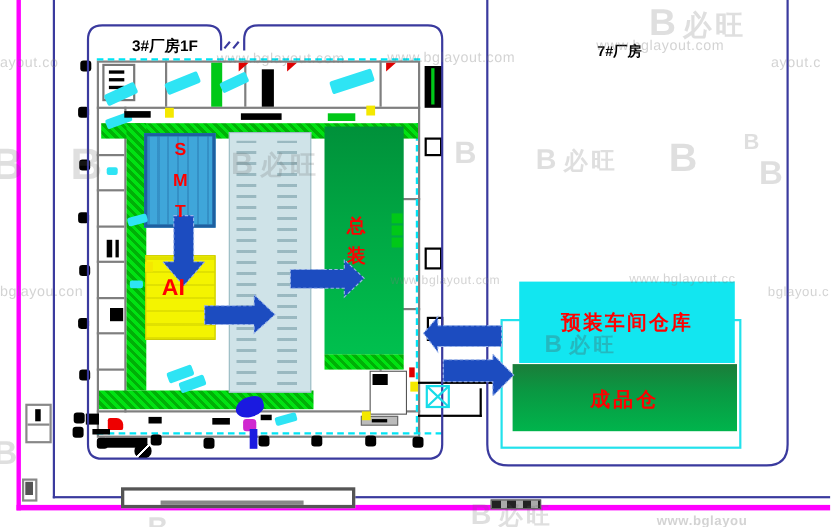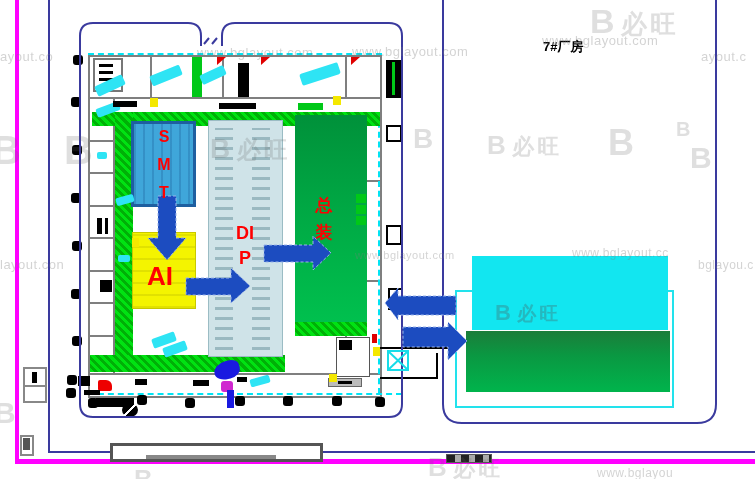--- a/index.html
+++ b/index.html
@@ -200,41 +200,42 @@
     <polygon points="264,245 313,245 313,236 331,253 313,270 313,262 264,262" fill="#1c4cc0" stroke="#9ab4ea" stroke-width="1" stroke-dasharray="3,2"></polygon>
     <polygon points="456,296 398,296 398,288 385,303 398,320 398,315 456,315" fill="#1c4cc0" stroke="#9ab4ea" stroke-width="1" stroke-dasharray="3,2"></polygon>
     <polygon points="403,327 448,327 448,322 467,341 448,360 448,347 403,347" fill="#1c4cc0" stroke="#9ab4ea" stroke-width="1" stroke-dasharray="3,2"></polygon>
 
     <g stroke="#18dce8" stroke-width="2" fill="none">
       <rect x="388" y="351" width="20" height="19"></rect>
       <path d="M388 351 L408 370 M388 370 L408 351"></path>
     </g>
   </svg>
 
+  <div class="label" style="left:120px;top:33px;width:110px;font-size:14px;font-weight:bold;color:#000;">3#厂房1F</div>
   <div class="label" style="left:543px;top:38px;width:80px;font-size:13px;font-weight:bold;color:#000;">7#厂房</div>
 
   <div class="label red stacked" style="left:148px;top:123px;width:32px;font-size:16px;line-height:28px;">S
 M
 T</div>
-  <div class="label red" style="left:147px;top:261px;width:40px;font-size:26px;">AI</div>
-  <div class="label red stacked" style="left:226px;top:221px;width:38px;font-size:18px;line-height:25px;">DI
-P</div>
+  <div class="label red" style="left:147px;top:250px;width:40px;font-size:21px;">AI</div>
   <div class="label red stacked" style="left:312px;top:192px;width:24px;font-size:17px;line-height:27px;">总
 装</div>
+  <div class="label red" style="left:472px;top:281px;width:196px;font-size:18px;text-align:center;letter-spacing:2px;">预装车间仓库</div>
+  <div class="label red" style="left:466px;top:351px;width:204px;font-size:18px;text-align:center;letter-spacing:3px;">成品仓</div>
 
   <div class="wm-url" style="left:0;top:49px;">ayout.co</div>
   <div class="wm-url" style="left:197px;top:45px;">www.bglayout.com</div>
   <div class="wm-url" style="left:352px;top:44px;">www.bglayout.com</div>
   <div class="wm-url" style="left:542px;top:33px;">www.bglayout.com</div>
   <div class="wm-url" style="left:701px;top:49px;">ayout.c</div>
-  <div class="wm-url" style="left:0;top:257px;">layout.con</div>
+  <div class="wm-url" style="left:0;top:257px;">bglayou.con</div>
   <div class="wm-url" style="left:355px;top:249px;font-size:11px;">www.bglayout.com</div>
   <div class="wm-url" style="left:572px;top:246px;font-size:12px;">www.bglayout.cc</div>
   <div class="wm-url" style="left:698px;top:258px;font-size:12px;">bglayou.c</div>
-  <div class="wm-url" style="left:597px;top:466px;font-size:12px;">www.bglayou</div>
+  <div class="wm-url" style="left:597px;top:466px;font-size:12px;font-weight:bold;">www.bglayou</div>
 
   <div class="wm-logo" style="left:590px;top:2px;">
     <span class="g" style="position:static;">B</span>
     <span class="t" style="position:static;">必旺</span>
   </div>
   <div class="wm-logo" style="left:-8px;top:128px;"><span class="g" style="position:static;font-size:40px;">B</span></div>
   <div class="wm-logo" style="left:64px;top:128px;"><span class="g" style="position:static;font-size:40px;">B</span></div>
   <div class="wm-logo" style="left:210px;top:133px;">
     <span class="g" style="position:static;font-size:28px;">B</span>
     <span class="t" style="position:static;font-size:24px;">必旺</span>

